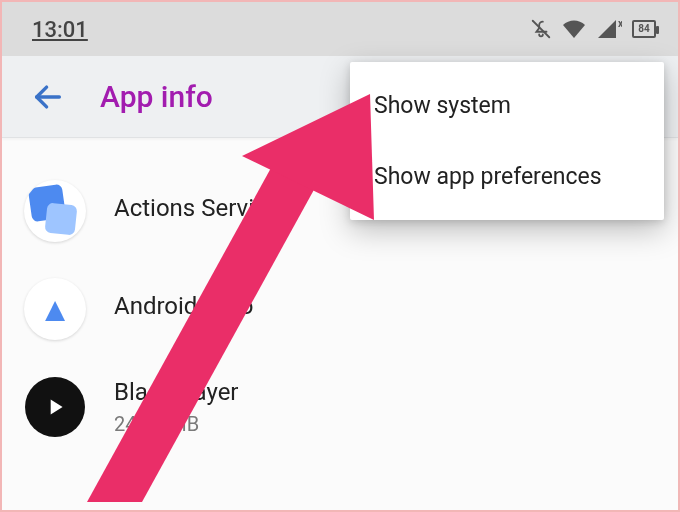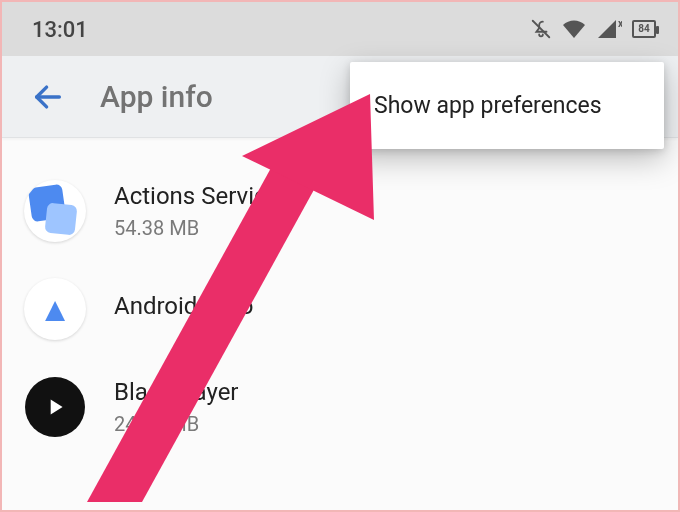--- a/index.html
+++ b/index.html
@@ -16,21 +16,21 @@
   
   .statusbar {
     height: 54px;
     background: #dcdcdc;
     display: flex;
     align-items: center;
     justify-content: space-between;
     padding: 0 22px 0 30px;
     color: #444;
   }
-  .statusbar .clock { font-size: 22px; font-weight: 500; }
+  .statusbar .clock { font-size: 22px; font-weight: 500; text-decoration: underline; }
   .statusbar .right-icons { display: flex; align-items: center; gap: 10px; }
   .statusbar .right-icons svg { display: block; }
   .batt-box {
     position: relative; width: 24px; height: 18px;
     border: 2px solid #555; border-radius: 2px;
     display: flex; align-items: center; justify-content: center;
   }
   .batt-box::after {
     content: ""; position: absolute; right: -5px; top: 4px;
     width: 3px; height: 8px; background: #555; border-radius: 1px;
@@ -46,21 +46,21 @@
     padding-left: 26px;
     border-bottom: 1px solid #e0e2e4;
     box-shadow: 0 2px 2px rgba(0,0,0,0.03);
   }
   .appbar .back {
     width: 40px; height: 40px; color: #3a72c8;
     display: flex; align-items: center; justify-content: center;
     margin-right: 32px; cursor: pointer;
   }
   .appbar .title {
-    font-size: 30px; font-weight: 500; color: #737373;
+    font-size: 30px; font-weight: 500; color: #a21caf;
   }
 
   
   .applist { padding: 24px 0 0 0; }
   .app-row {
     display: flex; align-items: center;
     padding: 18px 24px 18px 22px;
     min-height: 96px;
   }
   .app-row .icon-slot {
@@ -155,21 +155,20 @@
 
   <div class="app-row">
     <div class="icon-slot">
       <div class="ic-actions">
           <div class="sq a"></div>
           <div class="sq b"></div>
         </div>
     </div>
     <div class="txt">
       <div class="name">Actions Services</div>
-      <div class="size">54.38 MB</div>
     </div>
   </div>
 
   <div class="app-row">
     <div class="icon-slot">
       <span class="ic-auto">▲</span>
     </div>
     <div class="txt">
       <div class="name">Android Auto</div>
     </div>
@@ -185,20 +184,21 @@
     </div>
     <div class="txt">
       <div class="name">BlackPlayer</div>
       <div class="size">24.93 MB</div>
     </div>
   </div>
 
 </div>
 
 <div class="menu">
+  <div class="menu-item">Show system</div>
   <div class="menu-item">Show app preferences</div>
 </div>
 
 <div class="arrow-wrap">
   <svg width="680" height="512" viewBox="0 0 680 512">
     <defs>
       <linearGradient id="g" x1="0" y1="1" x2="1" y2="0">
         <stop offset="0" stop-color="#ea2e68"></stop>
         <stop offset="1" stop-color="#ff4d86"></stop>
       </linearGradient>

